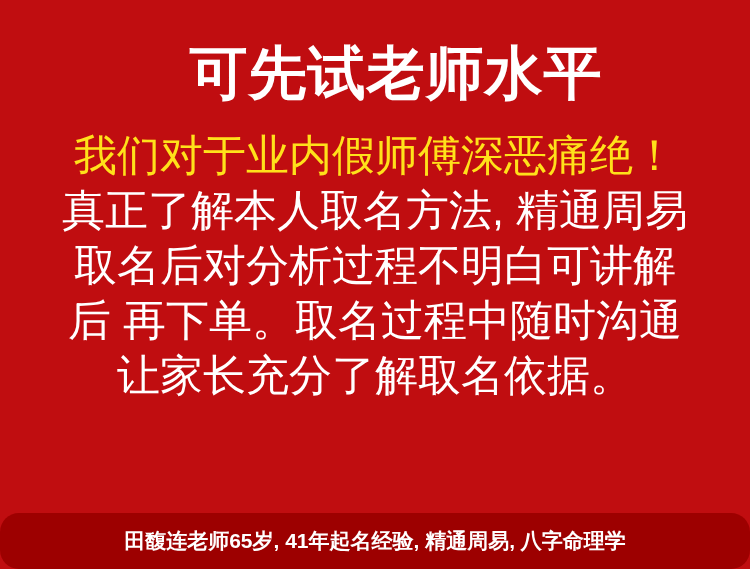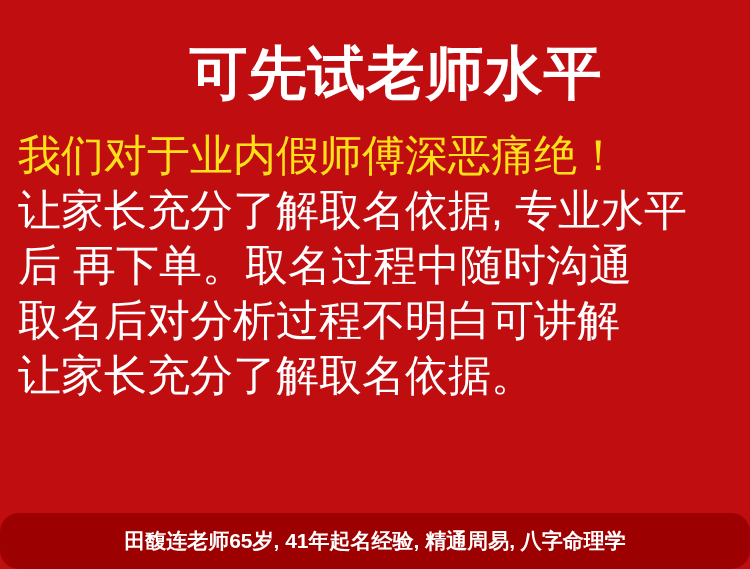--- a/index.html
+++ b/index.html
@@ -35,21 +35,21 @@
     line-height: 1.0;
     letter-spacing: 1px;
     white-space: nowrap;
     padding-left: 42px;
   }
   .body-block {
     width: 100%;
     padding: 0 18px;
     box-sizing: border-box;
     margin-top: 26px;
-    text-align: left;
+    text-align: center;
   }
   .line {
     color: #ffffff;
     font-family: "Liberation Sans", sans-serif;
     font-size: 43px;
     line-height: 1.28;
     white-space: nowrap;
     letter-spacing: 0px;
   }
   .line.highlight {
@@ -80,23 +80,23 @@
 <body>
 
 <div class="poster">
 
   <div class="headline-wrap">
     <div class="headline">可先试老师水平</div>
   </div>
 
   <div class="body-block">
     <div class="line highlight">我们对于业内假师傅深恶痛绝！</div>
-    <div class="line">让家长充分了解取名依据, 专业水平</div>
+    <div class="line">真正了解本人取名方法, 精通周易</div>
+    <div class="line">取名后对分析过程不明白可讲解</div>
     <div class="line">后 再下单。取名过程中随时沟通</div>
-    <div class="line">取名后对分析过程不明白可讲解</div>
     <div class="line">让家长充分了解取名依据。</div>
   </div>
 
   <div class="footer-wrap">
     <div class="footer-text">田馥连老师65岁, 41年起名经验, 精通周易, 八字命理学</div>
   </div>
 
 </div>
 
 </body></html>

